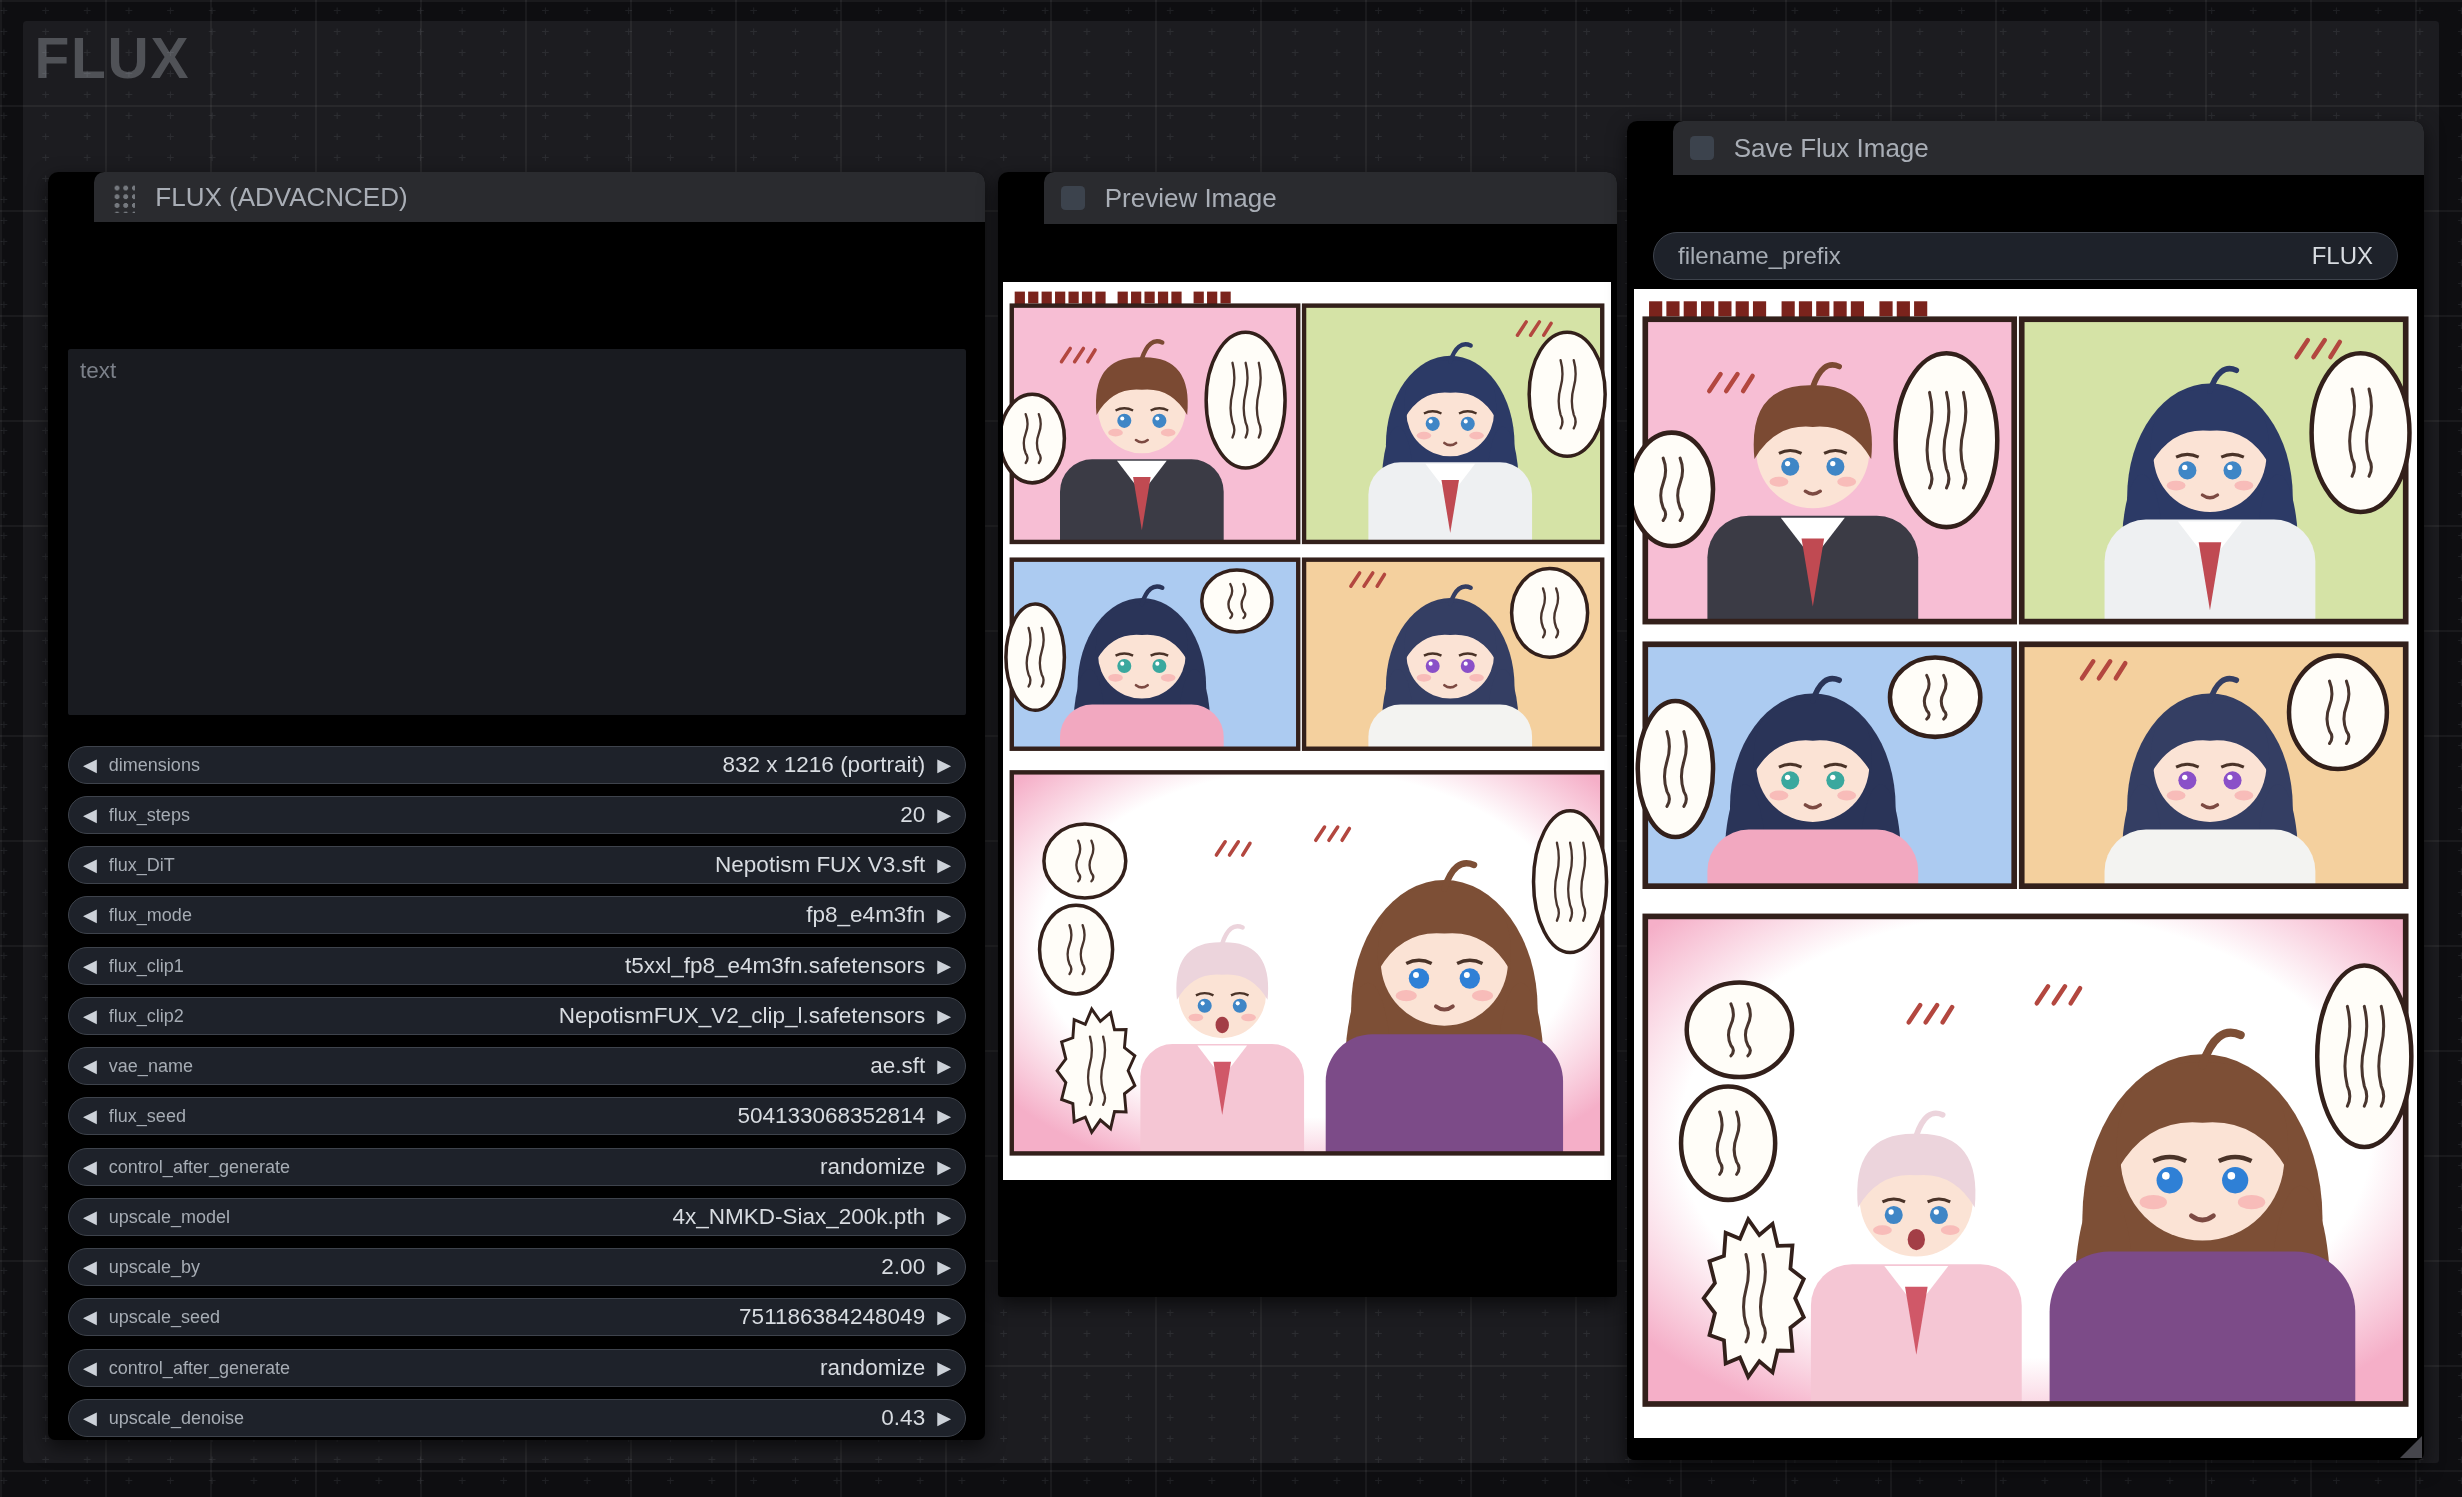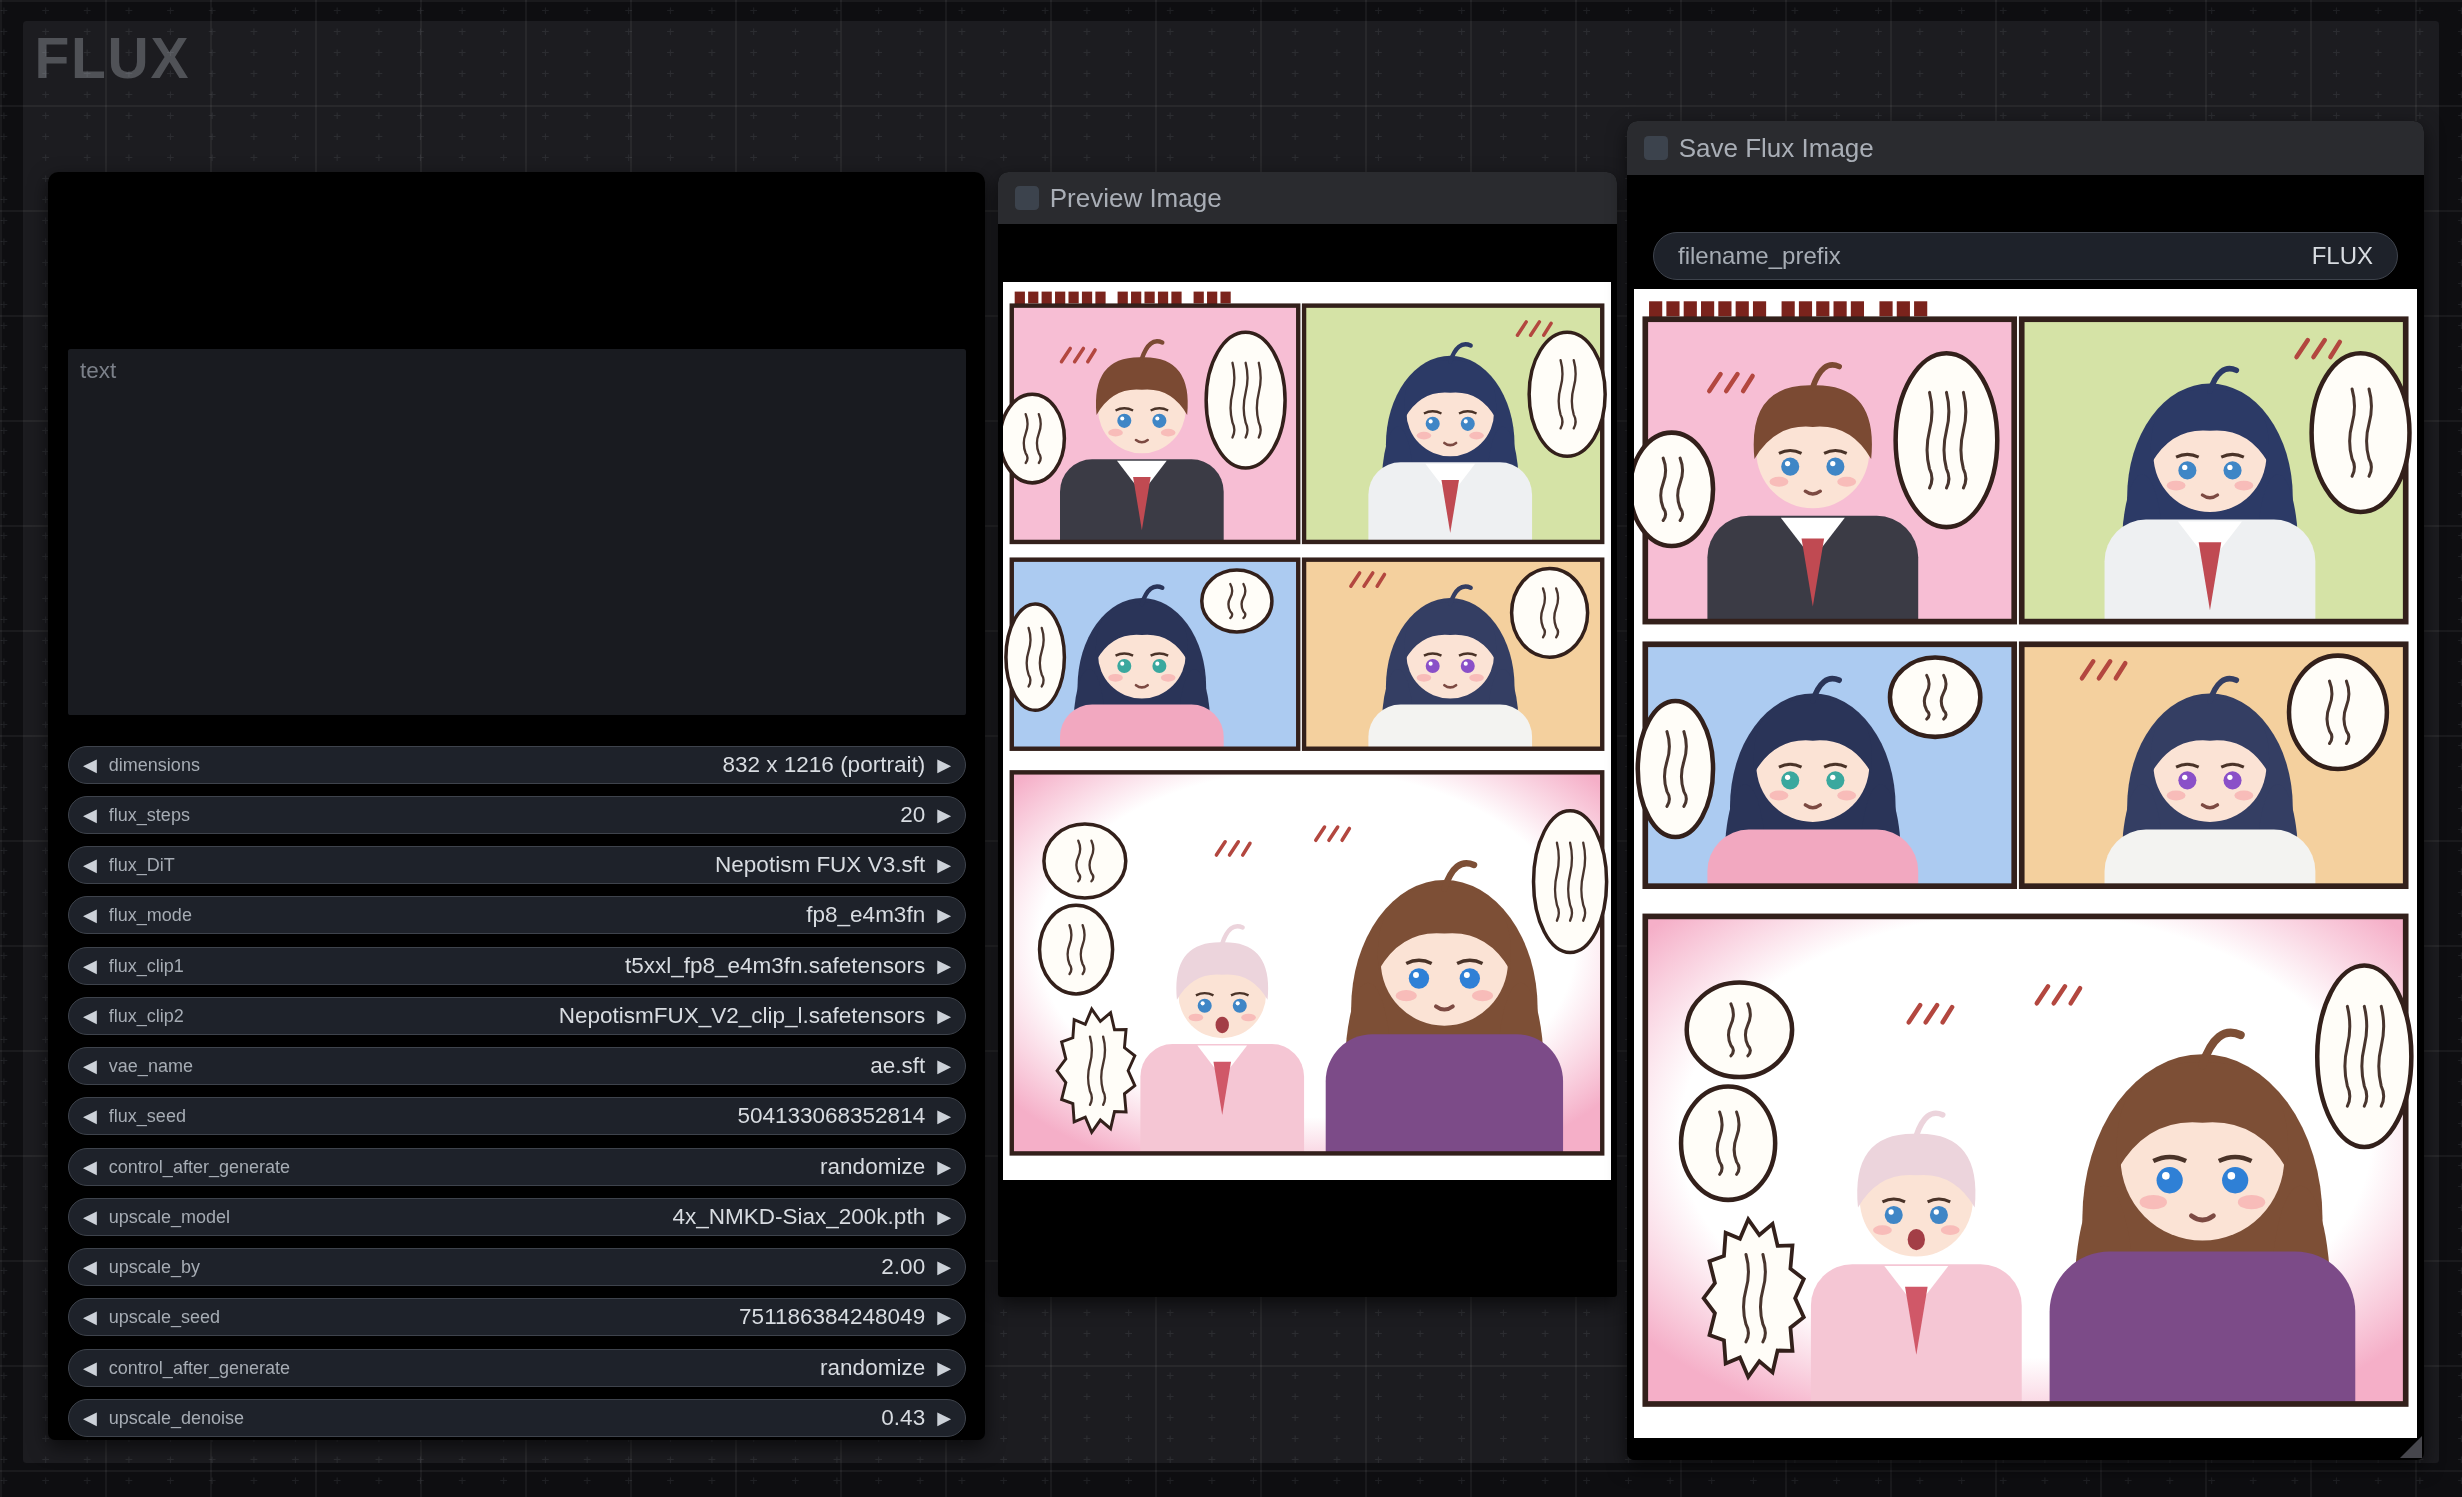--- a/index.html
+++ b/index.html
@@ -32,23 +32,23 @@
     font-size:57px;font-weight:600;letter-spacing:1.7px;color:#505257;
   }
   
   .links{position:absolute;inset:0;z-index:15;pointer-events:none;}
   
   .node{
     position:absolute;background:#000;border-radius:10.4px 10.4px 7px 7px;
     box-shadow:0 7px 19px rgba(0,0,0,0.6);
   }
   .node-header{
-    display:flex;align-items:center;gap:11px;
+    display:flex;align-items:center;gap:20px;
     background:#2a2b2f;border-radius:10.4px 10.4px 0 0;
-    color:#a9aeb6;font-size:26px;padding:0 17.3px;
+    color:#a9aeb6;font-size:26px;padding:0 17.3px;margin-left:46px;
   }
   .drag-dots{
     width:24px;height:31px;flex:0 0 auto;
     background-image:radial-gradient(circle 2.3px,#75797f 0 2.3px,transparent 2.6px);
     background-size:8.7px 8.7px;background-position:1.7px 1.7px;
   }
   .collapse-box{
     width:23.4px;height:23.4px;border-radius:4.3px;background:#3c434d;flex:0 0 auto;
   }
   .port{position:absolute;display:flex;align-items:center;font-size:23.4px;color:#c7ccd4;}
@@ -168,20 +168,24 @@
   <div class="group-title">FLUX</div>
 </div>
 
 <svg class="links" viewBox="0 0 300 150" width="260" height="130">
   <path d="M 1108 299 L 1172 299" stroke="#8cb3d9" stroke-width="4" fill="none"></path>
   <rect x="1128" y="287" width="16" height="24" rx="6" fill="#8cb3d9"></rect>
   <path d="M 1108 350 C 1380 350, 1620 241, 1898 241" stroke="#8cb3d9" stroke-width="4" fill="none"></path>
 </svg>
 
 <div class="node" style="left:48px;top:172px;width:937px;height:1268px;z-index:10">
+  <div class="node-header" style="height:50px">
+    <div class="drag-dots"></div>
+    <span>FLUX (ADVACNCED)</span>
+  </div>
 
   <div class="port out" style="right:22.5px;top:247px">
     <span class="dot"></span>
     <span>flux_image</span>
   </div>
   <div class="port out" style="right:22.5px;top:291px">
     <span class="dot"></span>
     <span>upscale_image</span>
   </div>
 

